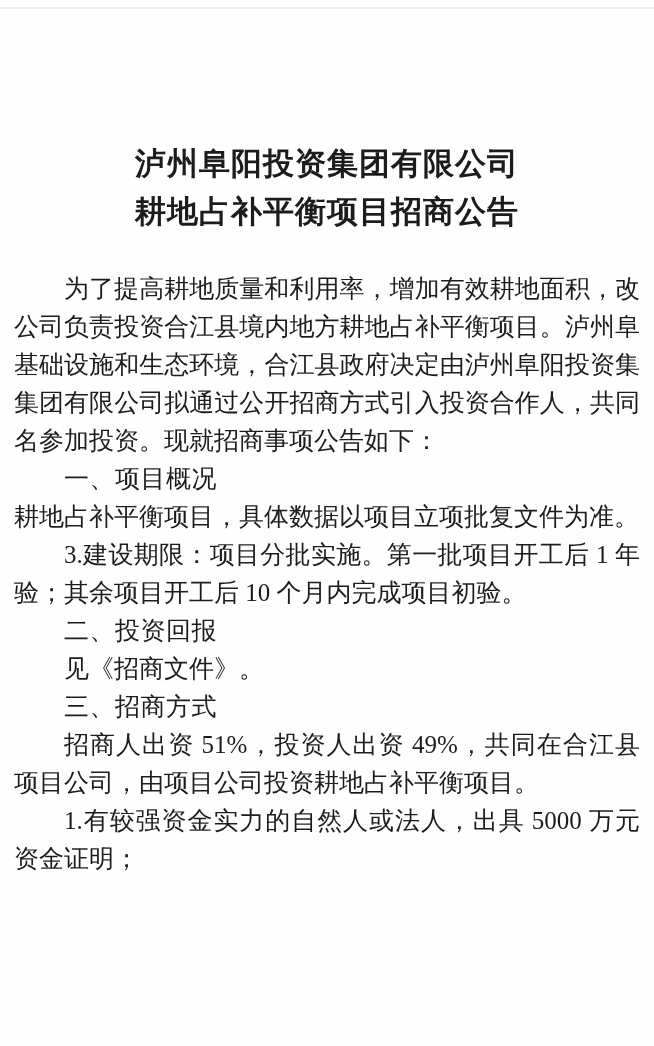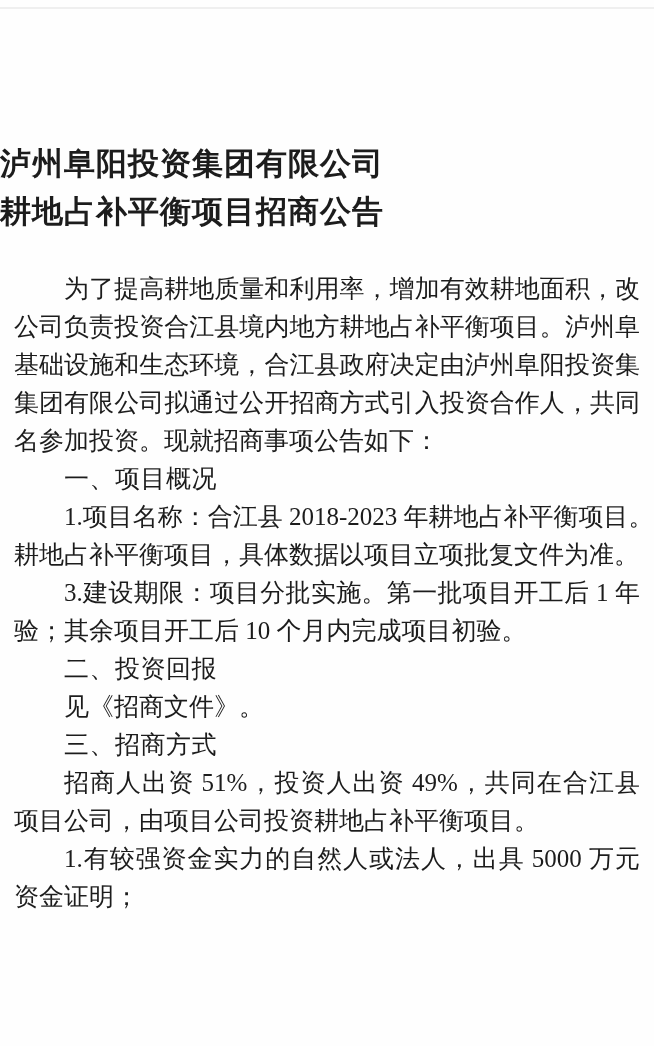--- a/index.html
+++ b/index.html
@@ -21,20 +21,21 @@
     position: absolute;
     top: 7px;
     left: 0;
     right: 0;
     height: 2px;
     background: #efefef;
   }
   .doc-title {
     margin: 0;
     padding-top: 140px;
+    text-align: center;
     font-size: 31px;
     line-height: 48px;
     font-weight: 700;
     letter-spacing: 1px;
   }
   .doc-title .title-line {
     display: block;
   }
   .doc-body {
     margin-top: 34px;
@@ -76,21 +77,20 @@
 
   <div class="doc-body">
 
     <p class="line full indent">为了提高耕地质量和利用率，增加有效耕地面积，改善农村</p>
     <p class="line full">公司负责投资合江县境内地方耕地占补平衡项目。泸州阜阳投资</p>
     <p class="line full">基础设施和生态环境，合江县政府决定由泸州阜阳投资集团有限</p>
     <p class="line full">集团有限公司拟通过公开招商方式引入投资合作人，共同投资实</p>
     <p class="line">名参加投资。现就招商事项公告如下：</p>
 
     <p class="line heading indent">一、项目概况</p>
-    <p class="line indent">1.项目名称：合江县 2018-2023 年耕地占补平衡项目。</p>
     <p class="line">耕地占补平衡项目，具体数据以项目立项批复文件为准。</p>
     <p class="line full indent">3.建设期限：项目分批实施。第一批项目开工后 1 年内完成初</p>
     <p class="line">验；其余项目开工后 10 个月内完成项目初验。</p>
 
     <p class="line heading indent">二、投资回报</p>
     <p class="line indent">见《招商文件》。</p>
 
     <p class="line heading indent">三、招商方式</p>
     <p class="line full indent">招商人出资 51%，投资人出资 49%，共同在合江县注册成立</p>
     <p class="line">项目公司，由项目公司投资耕地占补平衡项目。</p>

